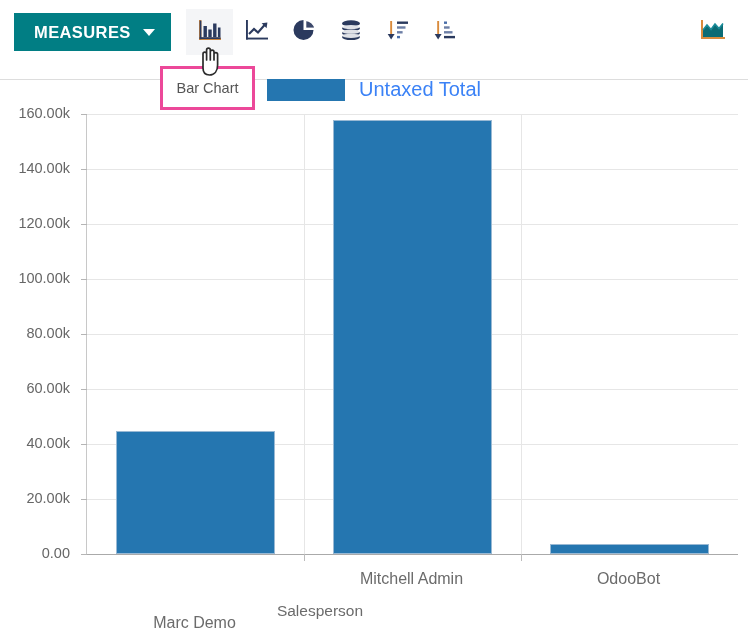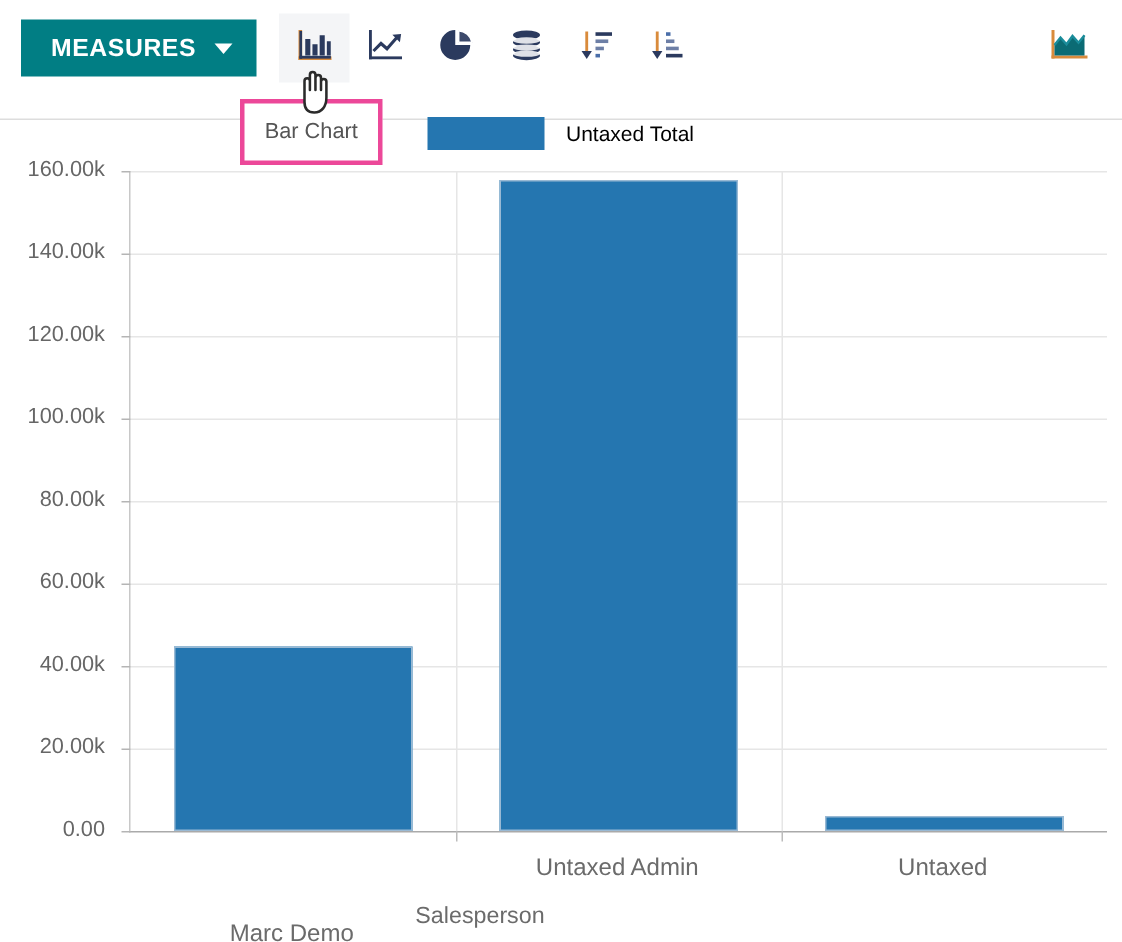--- a/index.html
+++ b/index.html
@@ -108,22 +108,22 @@
     display: flex;
     align-items: center;
     justify-content: center;
     gap: 14px;
   }
   .legend-swatch {
     width: 78px; height: 22px;
     background: #2576b0;
   }
   .legend-label {
-    font-size: 14px;
-    color: #000000;
+    font-size: 20px;
+    color: #3b82f6;
   }
 
   
   .chart-area {
     position: absolute;
     left: 0; top: 104px;
     width: 748px;
     height: 524px;
   }
   .plot {
@@ -344,15 +344,15 @@
       <div class="vgrid" style="left: 217px;"></div>
       <div class="xtick-mark" style="left: 217px; top: 440px;"></div>
       <div class="vgrid" style="left: 434px;"></div>
       <div class="xtick-mark" style="left: 434px; top: 440px;"></div>
       <div class="bar" title="Marc Demo" style="left: 28.7525px; width: 159.495px; height: 122.925px; background: rgb(37, 118, 176);"></div>
       <div class="bar" title="Mitchell Admin" style="left: 245.752px; width: 159.495px; height: 434.5px; background: rgb(37, 118, 176);"></div>
       <div class="bar" title="OdooBot" style="left: 462.752px; width: 159.495px; height: 10.175px; background: rgb(37, 118, 176);"></div>
     </div>
   <div class="xaxis-title">Salesperson</div>
 <div class="xtick-label" style="left: 194.5px; top: 466px; margin-top: 44px;">Marc Demo</div>
-    <div class="xtick-label" style="left: 411.5px; top: 466px;">Untaxed Admin</div>
-    <div class="xtick-label" style="left: 628.5px; top: 466px;">Untaxed</div>
+    <div class="xtick-label" style="left: 411.5px; top: 466px;">Mitchell Admin</div>
+    <div class="xtick-label" style="left: 628.5px; top: 466px;">OdooBot</div>
   </div>
 
 </body></html>

